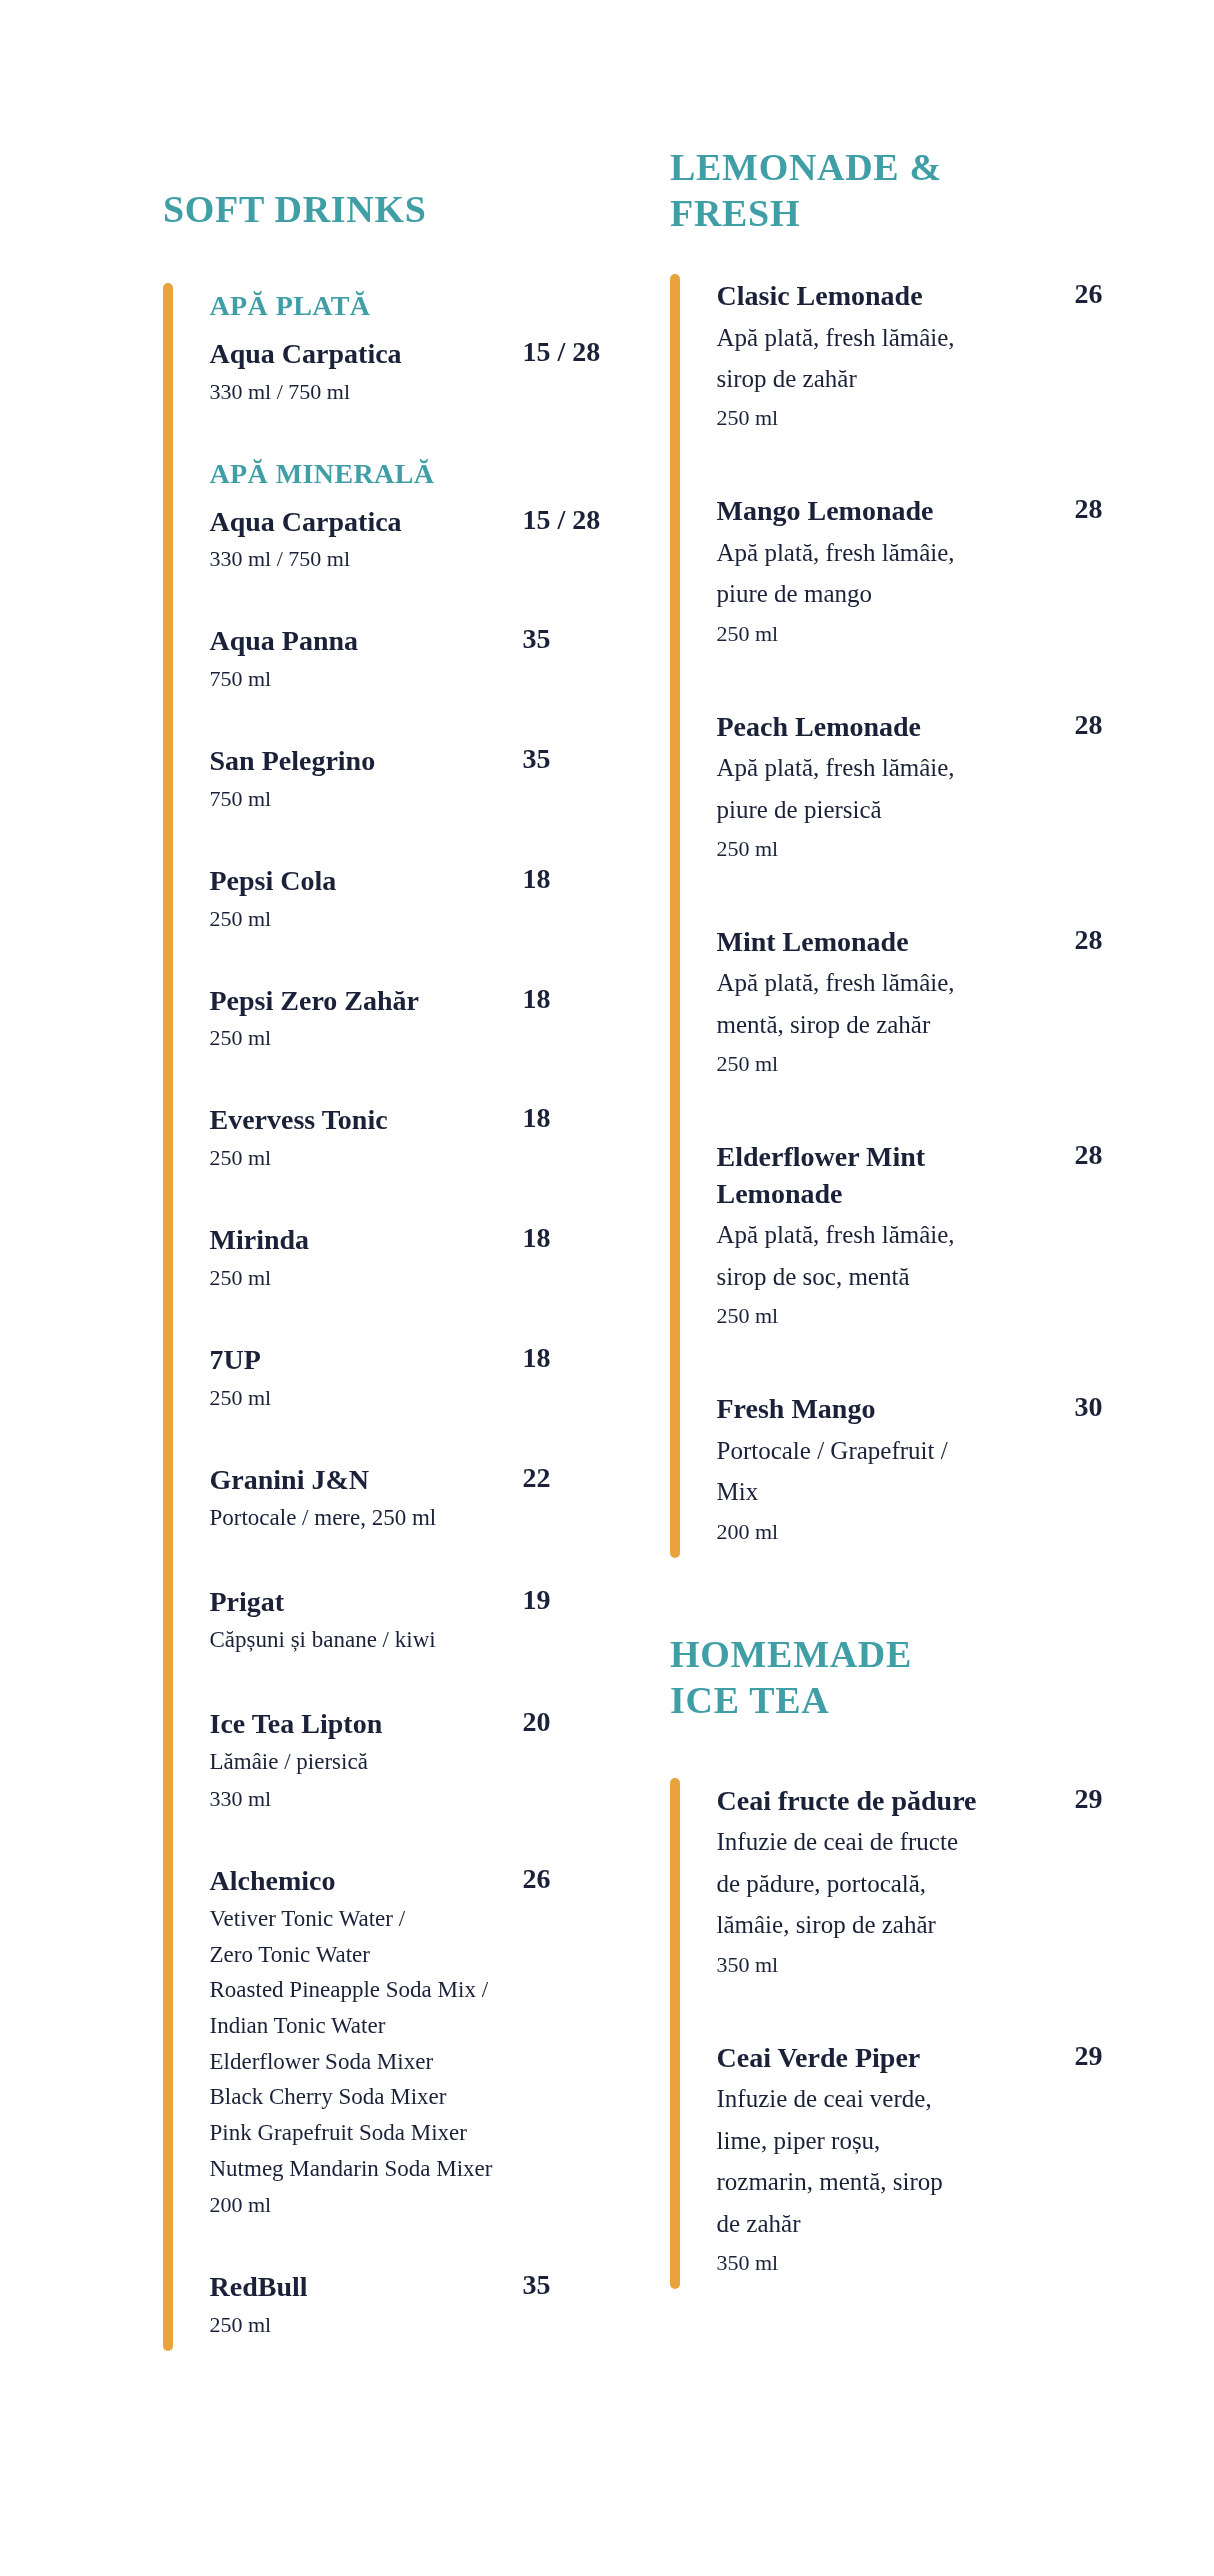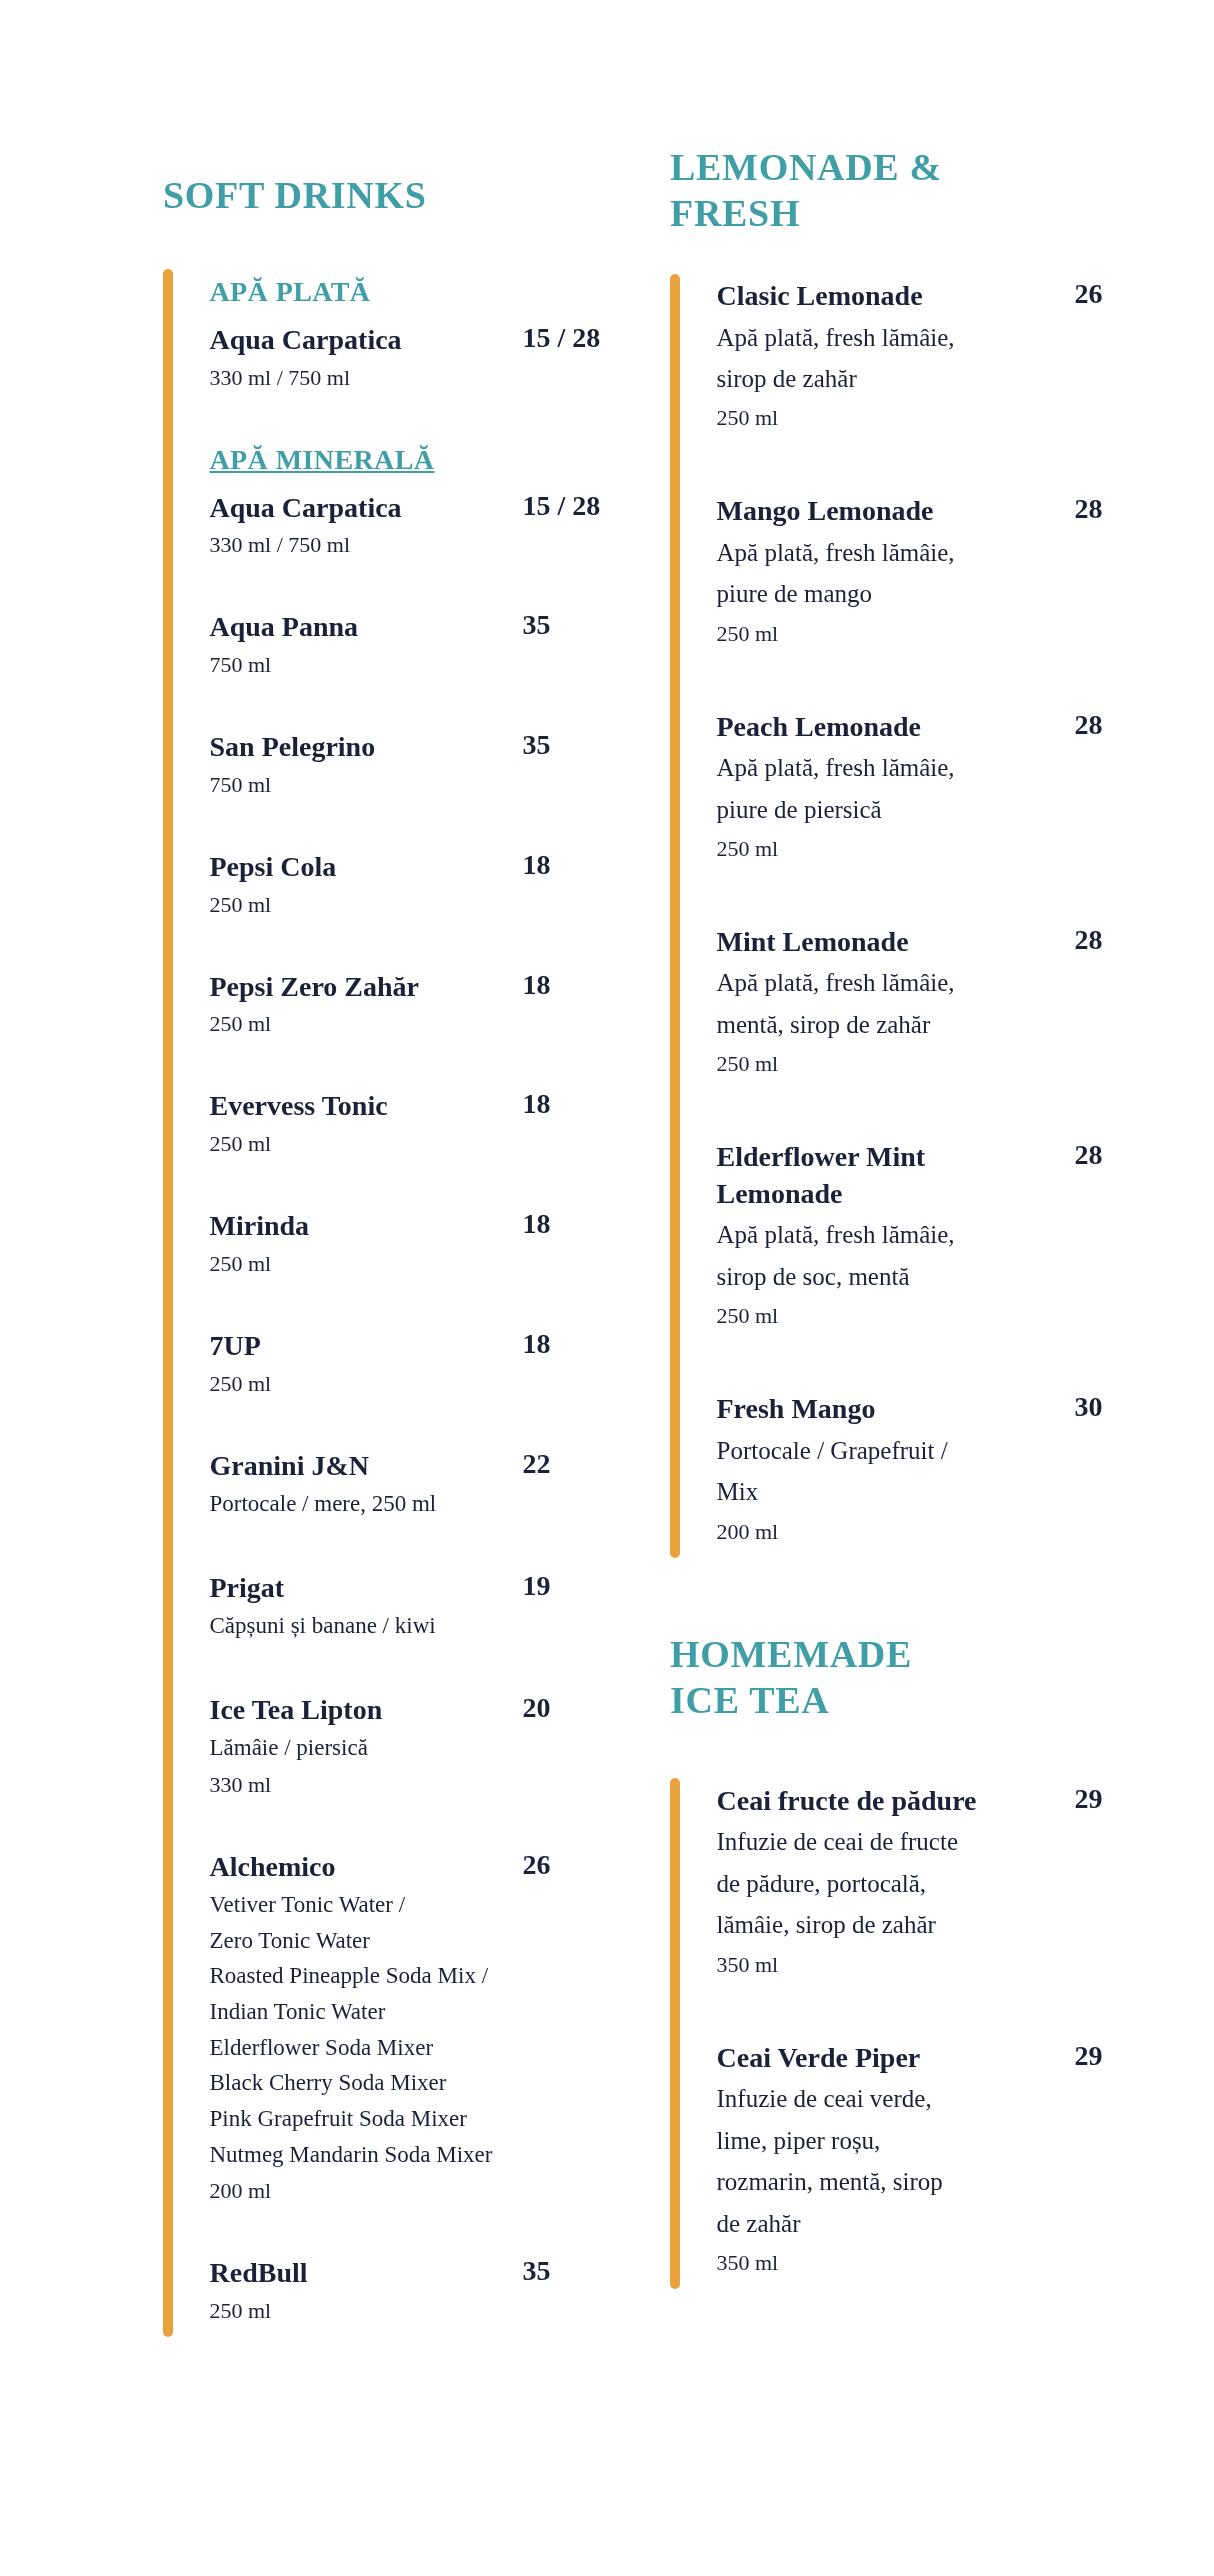--- a/index.html
+++ b/index.html
@@ -9,21 +9,21 @@
     color:var(--ink,#1a2138);
   }
   .page {
     position:relative;
     width:1214px;
     height:2576px;
     background:var(--bg,#ffffff);
     overflow:hidden;
   }
   .col { position:absolute; }
-  .col-left  { left:163px; top:172px; width:507px; }
+  .col-left  { left:163px; top:186px; width:507px; }
   .col-right { left:670px; top:144px; width:485px; }
 
   .section-title {
     font-size:38px;
     font-weight:700;
     color:var(--teal,#3f9ea6);
     letter-spacing:0.7px;
     line-height:1.22;
     white-space:pre-line;
   }
@@ -44,21 +44,21 @@
   }
 
   .subhead {
     font-size:28px;
     font-weight:700;
     color:var(--teal,#3f9ea6);
     letter-spacing:0.4px;
     line-height:1.3;
     margin-bottom:11.7px;
   }
-  .subhead.spaced { margin-top:22px;text-decoration:underline; }
+  .subhead.spaced { margin-top:22px; }
 
   .item { margin-bottom:48px; }
   .col-right .item { margin-bottom:59px; }
   .item:last-child, .col-right .item:last-child { margin-bottom:0; }
 
   .row { position:relative; }
   .name {
     display:inline-block;
     font-size:28px;
     font-weight:700;

